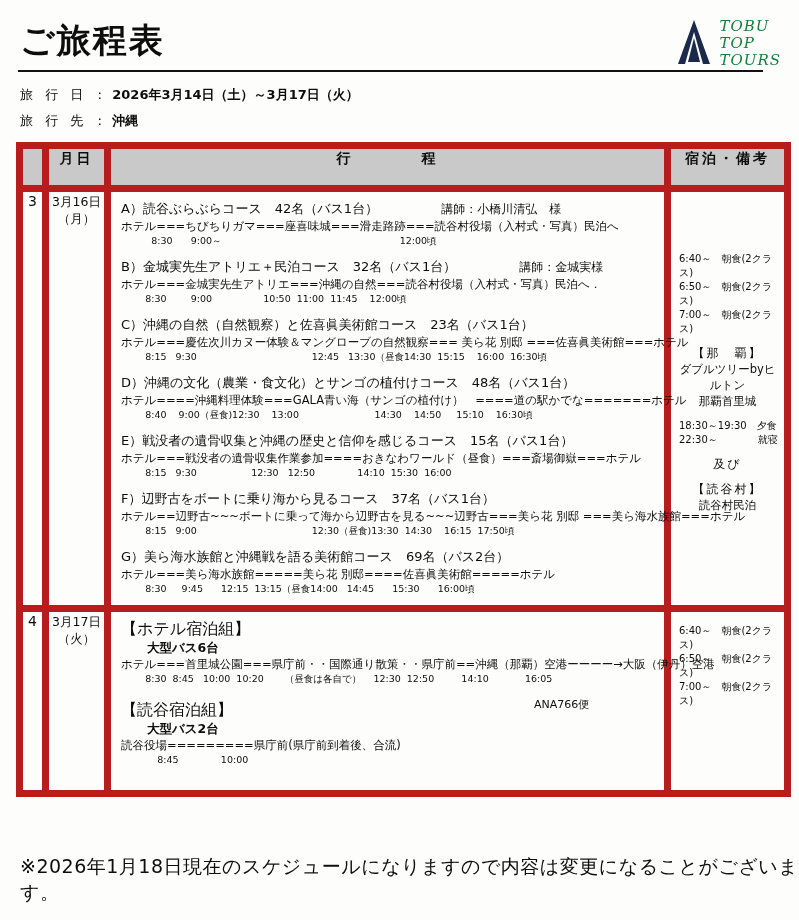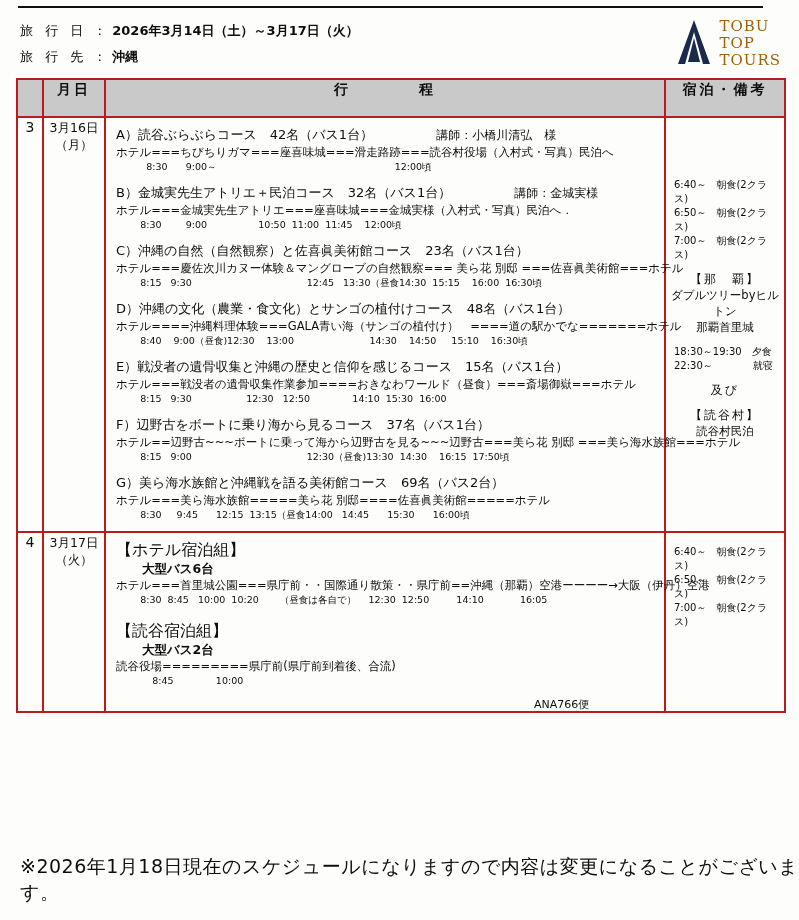--- a/index.html
+++ b/index.html
@@ -37,39 +37,40 @@
   }
   .logo-mark{
     width:34px;height:52px;
     position:relative;
   }
   .logo-text{
     font-family:"DejaVu Serif","Liberation Serif",serif;
     font-size:15px;
     line-height:17px;
     letter-spacing:1px;
-    color:#a16207;
+    color:#15803d;
+    font-style:italic;
   }
   .meta{
     margin:10px 0 0 6px;
     font-size:13px;
     line-height:26px;
   }
   .meta-label{letter-spacing:4px;}
   .meta-sep{margin:0 6px;}
   .meta-value{font-weight:600;}
   
   table.itin{
     border-collapse:collapse;
     width:770px;
     margin:8px 0 0 2px;
     table-layout:fixed;
   }
   table.itin th,table.itin td{
-    border:2px solid #b91c1c;
+    border:7px solid #b91c1c;
     vertical-align:top;
   }
   thead th{
     background:#c9c9c9;
     height:34px;
     font-size:14px;
     font-weight:700;
     letter-spacing:3px;
     text-align:center;
     vertical-align:middle;
@@ -134,20 +135,23 @@
     left:20px;bottom:14px;
     font-size:19px;
     letter-spacing:0.5px;
   }
 </style>
 </head>
 <body>
 
 <div class="page">
 
+  <div>
+    <span class="doc-title">ご旅程表</span>
+  </div>
   <div class="title-rule"></div>
 
   <div class="logo">
     <div class="logo-mark">
       <svg width="34" height="52" viewBox="0 0 34 52" xmlns="http://www.w3.org/2000/svg">
         <polygon points="17,2 33,46 23,46 17,26 11,46 1,46" fill="#1b2a4a"></polygon>
         <polygon points="17,14 26,46 8,46" fill="#fdfdfb"></polygon>
         <polygon points="17,20 23,44 11,44" fill="#1b2a4a"></polygon>
       </svg>
     </div>
@@ -197,21 +201,21 @@
               <span>A）読谷ぶらぶらコース　42名（バス1台）</span><span class="teacher">講師：小橋川清弘　様</span>
             </div>
             <div class="route">ホテル===ちびちりガマ===座喜味城===滑走路跡===読谷村役場（入村式・写真）民泊へ</div>
             <div class="times">          8:30      9:00～                                                           12:00頃</div>
           </div>
 
           <div class="course">
             <div class="course-title">
               <span>B）金城実先生アトリエ＋民泊コース　32名（バス1台）</span><span class="teacher">講師：金城実様</span>
             </div>
-            <div class="route">ホテル===金城実先生アトリエ===座喜味城===金城実様（入村式・写真）民泊へ．</div>
+            <div class="route">ホテル===金城実先生アトリエ===沖縄の自然===読谷村役場（入村式・写真）民泊へ．</div>
             <div class="times">        8:30        9:00                 10:50  11:00  11:45    12:00頃</div>
           </div>
 
           <div class="course">
             <div class="course-title">
               <span>C）沖縄の自然（自然観察）と佐喜眞美術館コース　23名（バス1台）</span>
             </div>
             <div class="route">ホテル===慶佐次川カヌー体験＆マングローブの自然観察=== 美ら花 別邸 ===佐喜眞美術館===ホテル</div>
             <div class="times">        8:15   9:30                                      12:45   13:30（昼食14:30  15:15    16:00  16:30頃</div>
           </div>

